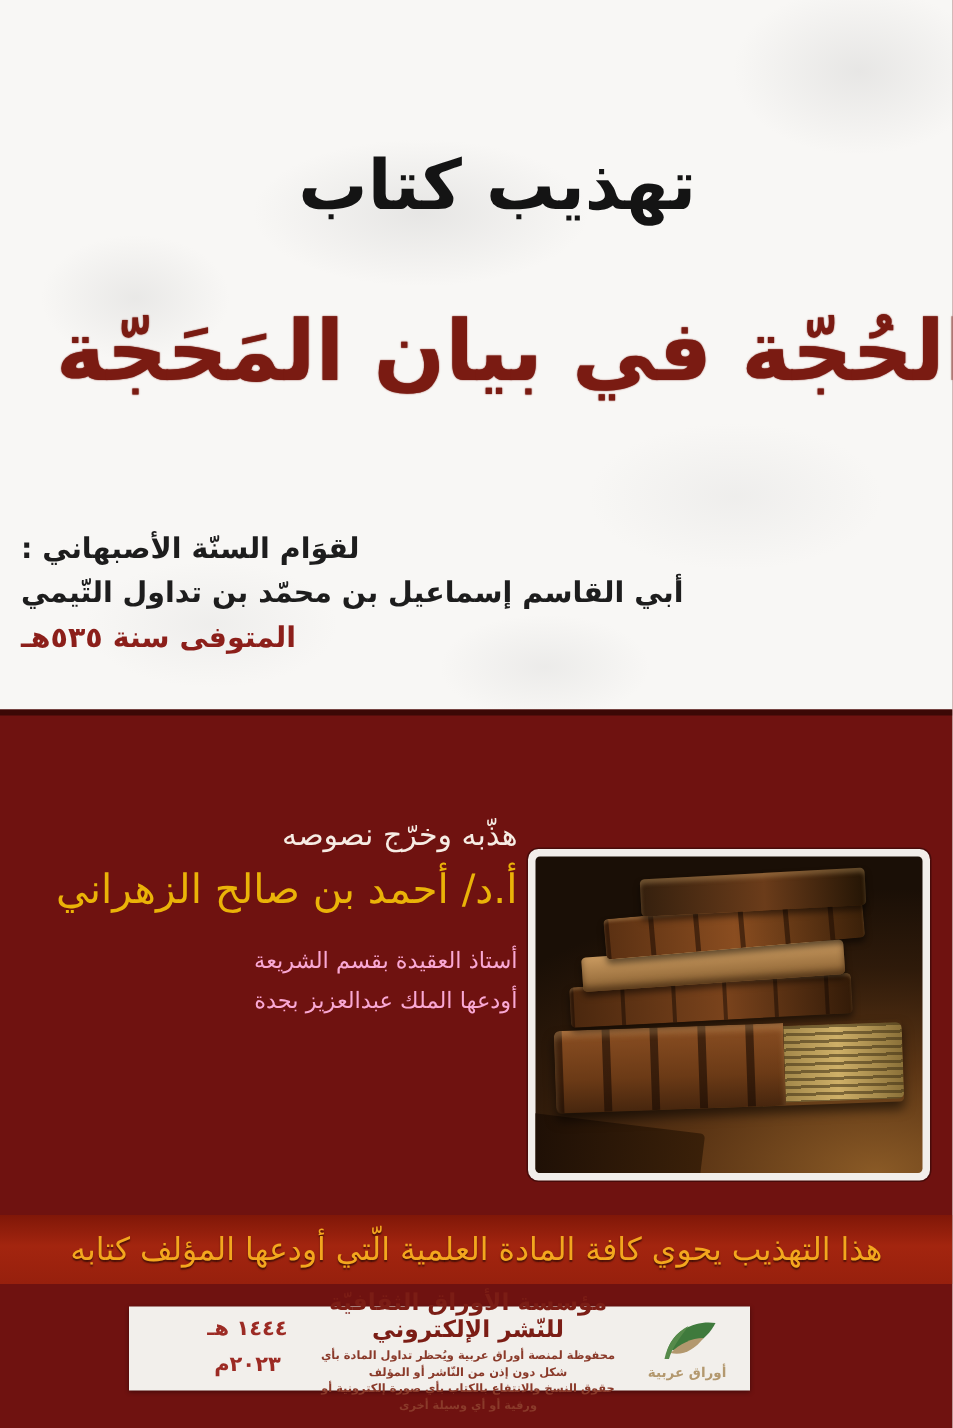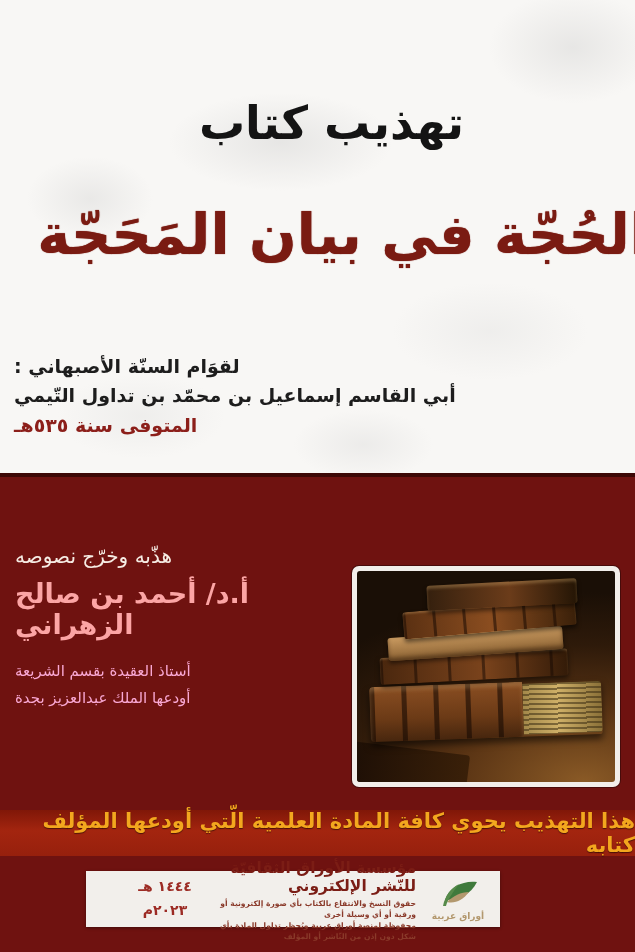--- a/index.html
+++ b/index.html
@@ -48,24 +48,24 @@
     font-size:19px;font-weight:700;color:#8c1f1a;
   }
   
   .dark-zone{
     position:absolute;top:473px;left:0;width:635px;height:479px;
     background:#6f1210;
     border-top:4px solid #3c0806;
   }
   .editor-block{
     position:absolute;top:67px;right:290px;width:330px;
-    text-align:left;color:#ffffff;
+    text-align:right;color:#ffffff;
   }
   .editor-intro{font-size:20px;color:#f6ece4;margin-bottom:10px;}
-  .editor-name{font-size:27px;font-weight:700;color:#fca5a5;margin-bottom:22px;}
+  .editor-name{font-size:27px;font-weight:400;color:#eab308;margin-bottom:22px;}
   .editor-role1,.editor-role2{font-size:15px;color:#f9a8d4;margin-bottom:9px;}
   
   .photo{
     position:absolute;top:89px;left:352px;width:268px;height:221px;
     background:#f2eeea;border-radius:7px;
     box-shadow:0 0 0 1px rgba(0,0,0,.35);
   }
   .photo-inner{
     position:absolute;inset:5px;border-radius:3px;overflow:hidden;
     background:
@@ -108,37 +108,37 @@
   .book6{bottom:-4%;left:-5%;width:48%;height:20%;
     background:linear-gradient(90deg,#1c0e05,#3a2009);
     transform:rotate(7deg);}
   
   .banner{
     position:absolute;top:333px;left:0;width:635px;height:46px;
     background:linear-gradient(180deg,#801708 0%,#a3250f 45%,#97200d 100%);
     display:flex;align-items:center;justify-content:center;
   }
   .banner-text{
-    font-size:21px;font-weight:700;color:#f3a71e;
+    font-size:21px;font-weight:400;color:#f3a71e;
     text-shadow:0 1px 1px rgba(0,0,0,.5);
   }
   
   .pub-bar{
     position:absolute;top:394px;left:86px;width:414px;height:56px;
     background:#f2efeb;
     display:flex;flex-direction:row;align-items:center;
     box-shadow:0 1px 3px rgba(0,0,0,.4);
   }
   .pub-logo{
     width:84px;height:100%;display:flex;flex-direction:column;
     align-items:center;justify-content:center;gap:1px;
   }
   .pub-logo svg{display:block;}
   .logo-text{font-size:9px;color:#b3986e;font-weight:700;}
-  .pub-center{flex:1;text-align:right;padding-top:3px;}
+  .pub-center{flex:1;text-align:center;padding-top:3px;}
   .pub-name{font-size:15.5px;font-weight:700;color:#7b1d15;margin-bottom:3px;}
   .pub-rights{font-size:7.6px;font-weight:700;color:#8a3a2a;line-height:1.45;}
   .pub-dates{
     width:86px;text-align:center;color:#9c2b24;font-weight:700;
     font-size:14px;line-height:1.7;margin-left:36px;
   }
 </style>
 </head>
 <body>
 
@@ -185,22 +185,22 @@
       <div class="pub-logo">
         <svg width="46" height="32" viewBox="0 0 46 32">
           <path d="M10 22 C14 8, 30 2, 42 4 C36 16, 24 22, 12 22 Z" fill="#3f7a3c"></path>
           <path d="M12 24 C18 18, 26 14, 34 14 C28 22, 20 26, 12 24 Z" fill="#b3986e"></path>
           <path d="M8 28 C10 18, 16 10, 24 6 C18 14, 13 21, 11 28 Z" fill="#568a4a"></path>
         </svg>
         <div class="logo-text">أوراق عربية</div>
       </div>
       <div class="pub-center">
         <div class="pub-name">مؤسسة الأوراق الثقافيّة للنّشر الإلكتروني</div>
+        <div class="pub-rights">محفوظة لمنصة أوراق عربية ويُحظر تداول المادة بأي شكل دون إذن من النّاشر أو المؤلف</div>
         <div class="pub-rights">حقوق النسخ والانتفاع بالكتاب بأي صورة إلكترونية أو ورقية أو أي وسيلة أخرى</div>
-        <div class="pub-rights">محفوظة لمنصة أوراق عربية ويُحظر تداول المادة بأي شكل دون إذن من النّاشر أو المؤلف</div>
       </div>
       <div class="pub-dates">
         <div>١٤٤٤ هـ</div>
         <div>٢٠٢٣م</div>
       </div>
     </div>
 
   </div>
 </div>
 

